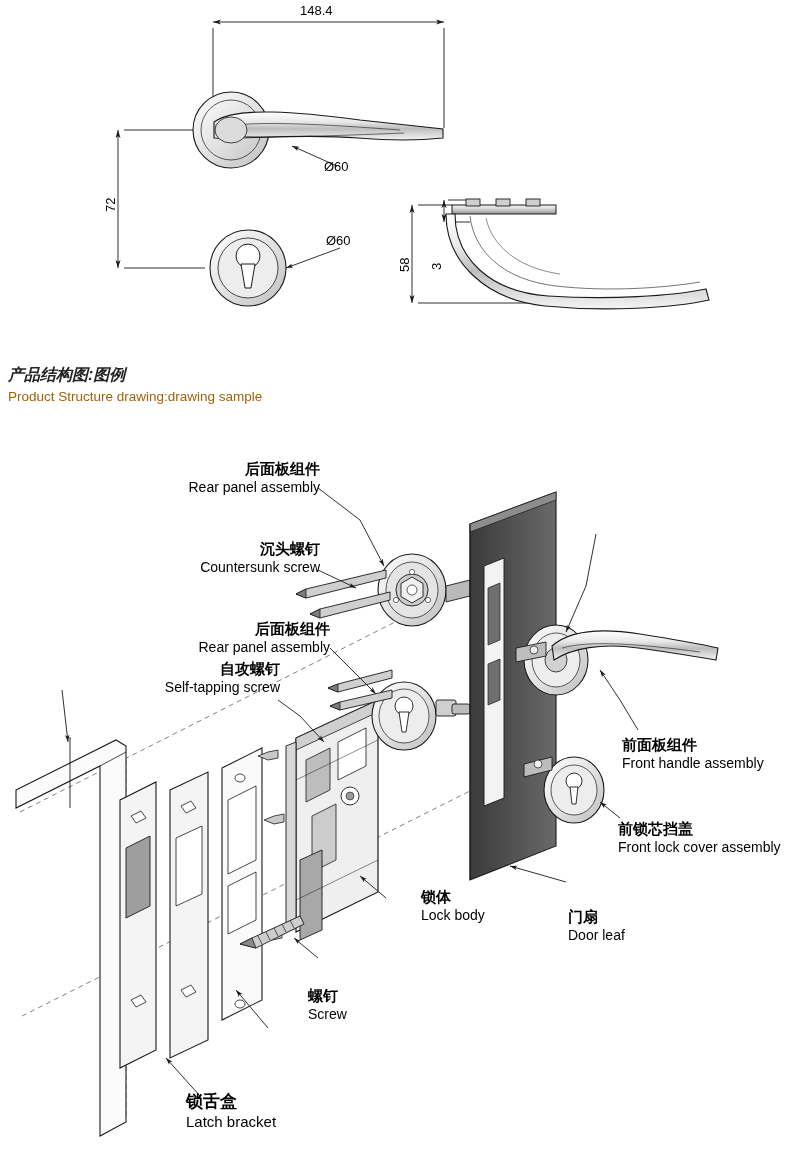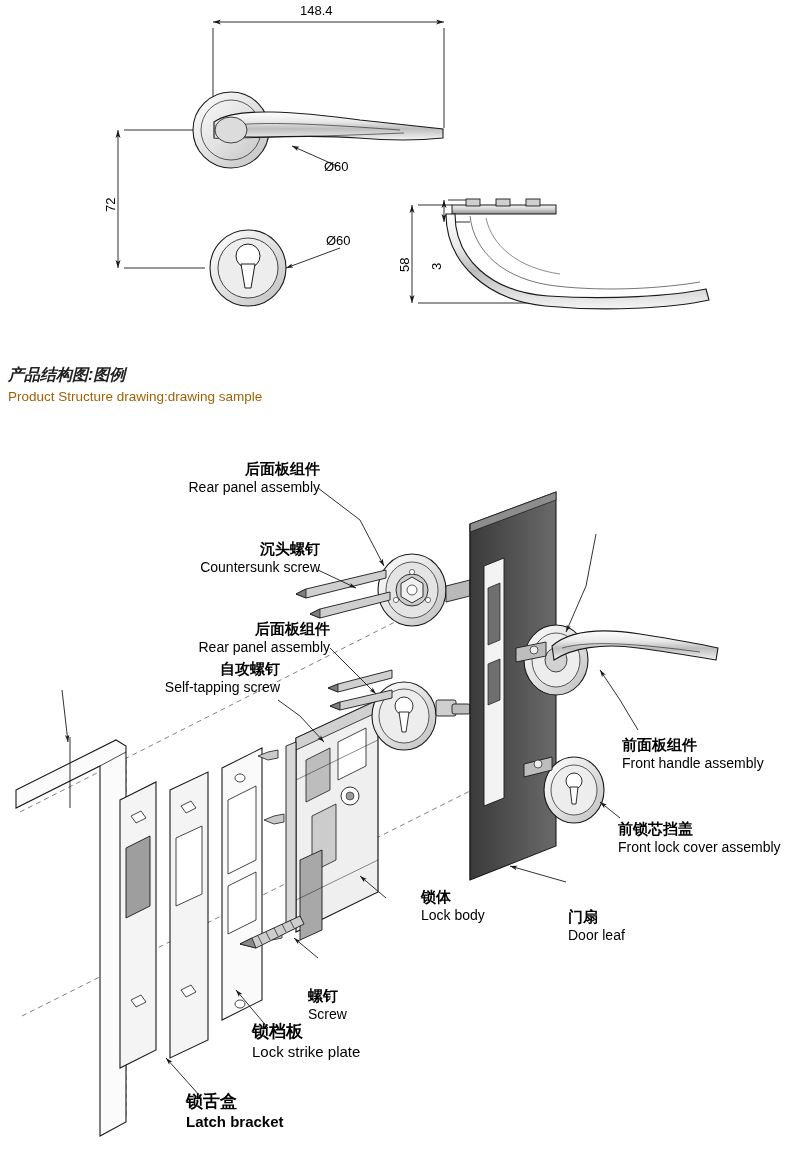--- a/index.html
+++ b/index.html
@@ -362,23 +362,19 @@
   <div class="callout-block" style="left:568px; top:908px; width:120px;">
     <span class="cn">门扇</span>
     <span class="en">Door leaf</span>
   </div>
 
   <div class="callout-block" style="left:308px; top:952px; width:110px;margin-top:35px;">
     <span class="cn">螺钉</span>
     <span class="en">Screw</span>
   </div>
 
-  <div class="callout-block" style="left:252px; top:1020px; width:170px;">
-    <span class="cn" style="font-size:17px;">锁档板</span>
-    <span class="en" style="font-size:15px;">Lock strike plate</span>
-  </div>
 
   <div class="callout-block" style="left:186px; top:1090px; width:160px;">
     <span class="cn" style="font-size:17px;">锁舌盒</span>
-    <span class="en" style="font-size:15px;font-weight:bold;">Latch bracket</span>
+    <span class="en" style="font-size:15px;">Latch bracket</span>
   </div>
 
 </div>
 
 </body></html>

